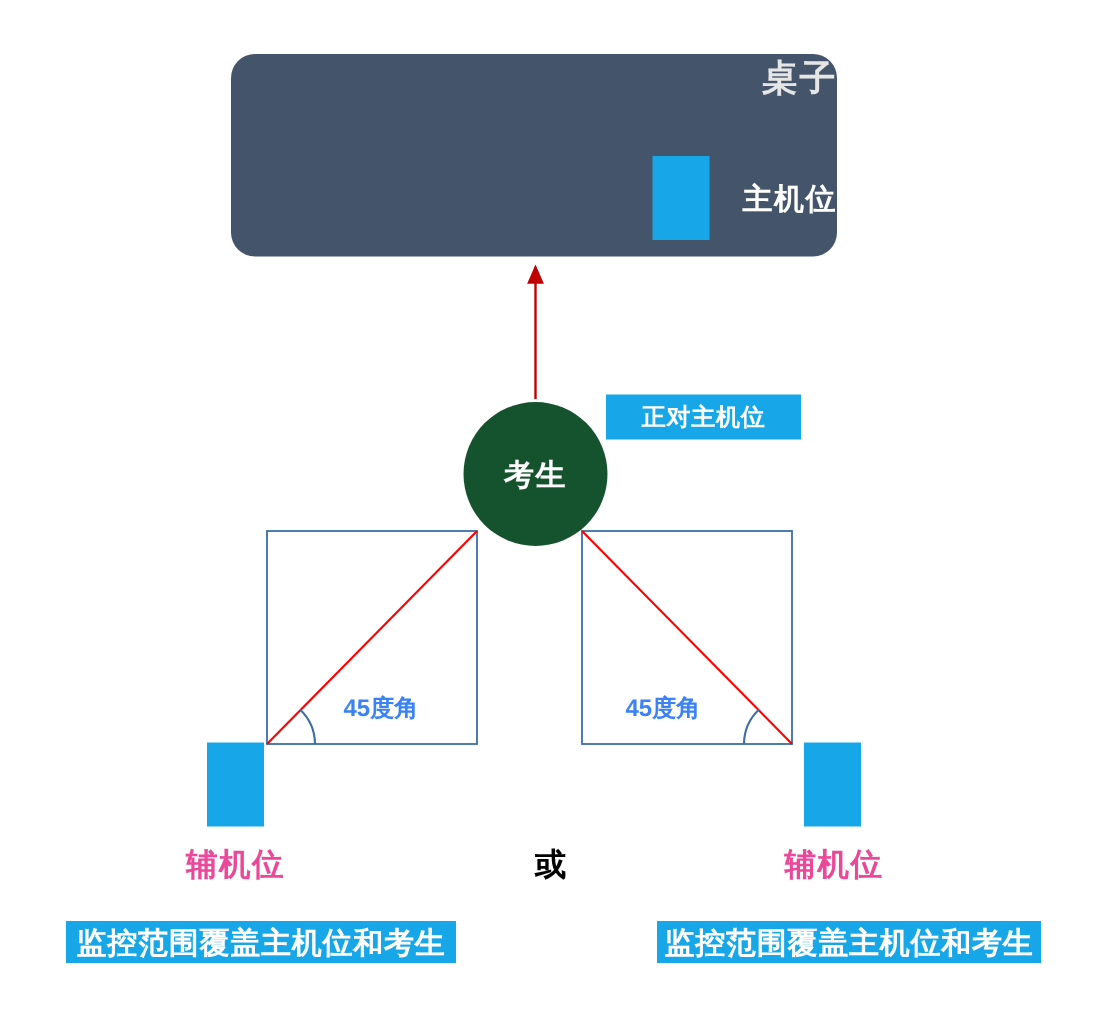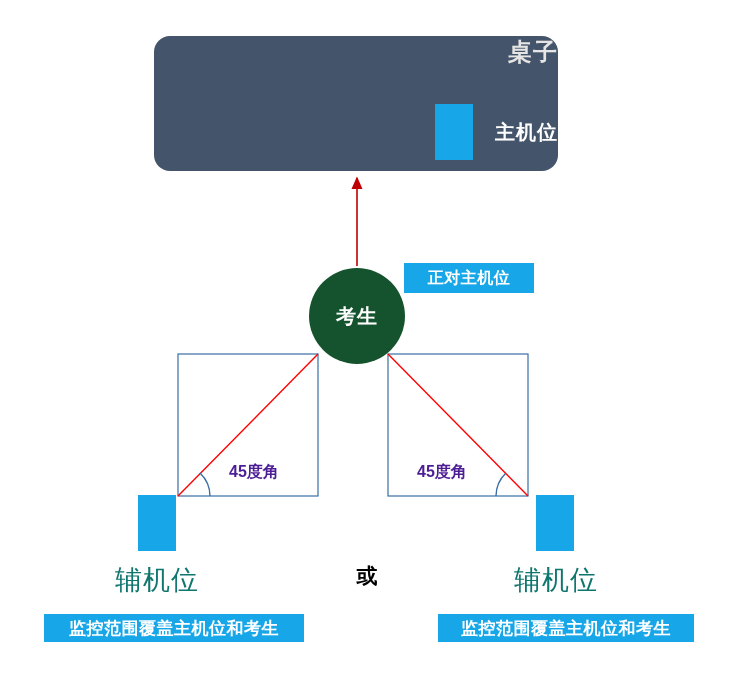--- a/index.html
+++ b/index.html
@@ -73,21 +73,21 @@
     font-weight: bold;
     display: flex;
     align-items: center;
     justify-content: center;
     letter-spacing: 1px;
   }
   .tag {
     position: absolute;
     background: #17a7e8;
     color: #ffffff;
-    font-size: 17px;
+    font-size: 20px;
     font-weight: bold;
     display: flex;
     align-items: center;
     justify-content: center;
     letter-spacing: 0.5px;
     white-space: nowrap;
   }
   .tag-facing {
     left: 404px;
     top: 263px;
@@ -111,44 +111,44 @@
     position: absolute;
     width: 38px;
     height: 56px;
     background: #17a7e8;
   }
   .sub-cam-left { left: 138px; top: 495px; }
   .sub-cam-right { left: 536px; top: 495px; }
 
   .sub-label {
     position: absolute;
-    font-size: 27px;
-    font-weight: normal;
-    color: #0f766e;
+    font-size: 21px;
+    font-weight: bold;
+    color: #ec4899;
     letter-spacing: 1px;
     text-align: center;
   }
   .sub-label-left { left: 97px; top: 562px; width: 120px; }
   .sub-label-right { left: 496px; top: 562px; width: 120px; }
 
   .or-label {
     position: absolute;
     left: 337px;
     top: 562px;
     width: 60px;
     text-align: center;
     font-size: 21px;
     font-weight: bold;
     color: #000000;
   }
   .angle-label {
     position: absolute;
     font-size: 16px;
     font-weight: bold;
-    color: #4c1d95;
+    color: #3b82f6;
     white-space: nowrap;
   }
   .angle-label-left { left: 229px; top: 462px; }
   .angle-label-right { left: 417px; top: 462px; }
 
   svg.overlay {
     position: absolute;
     left: 0;
     top: 0;
     width: 734px;

